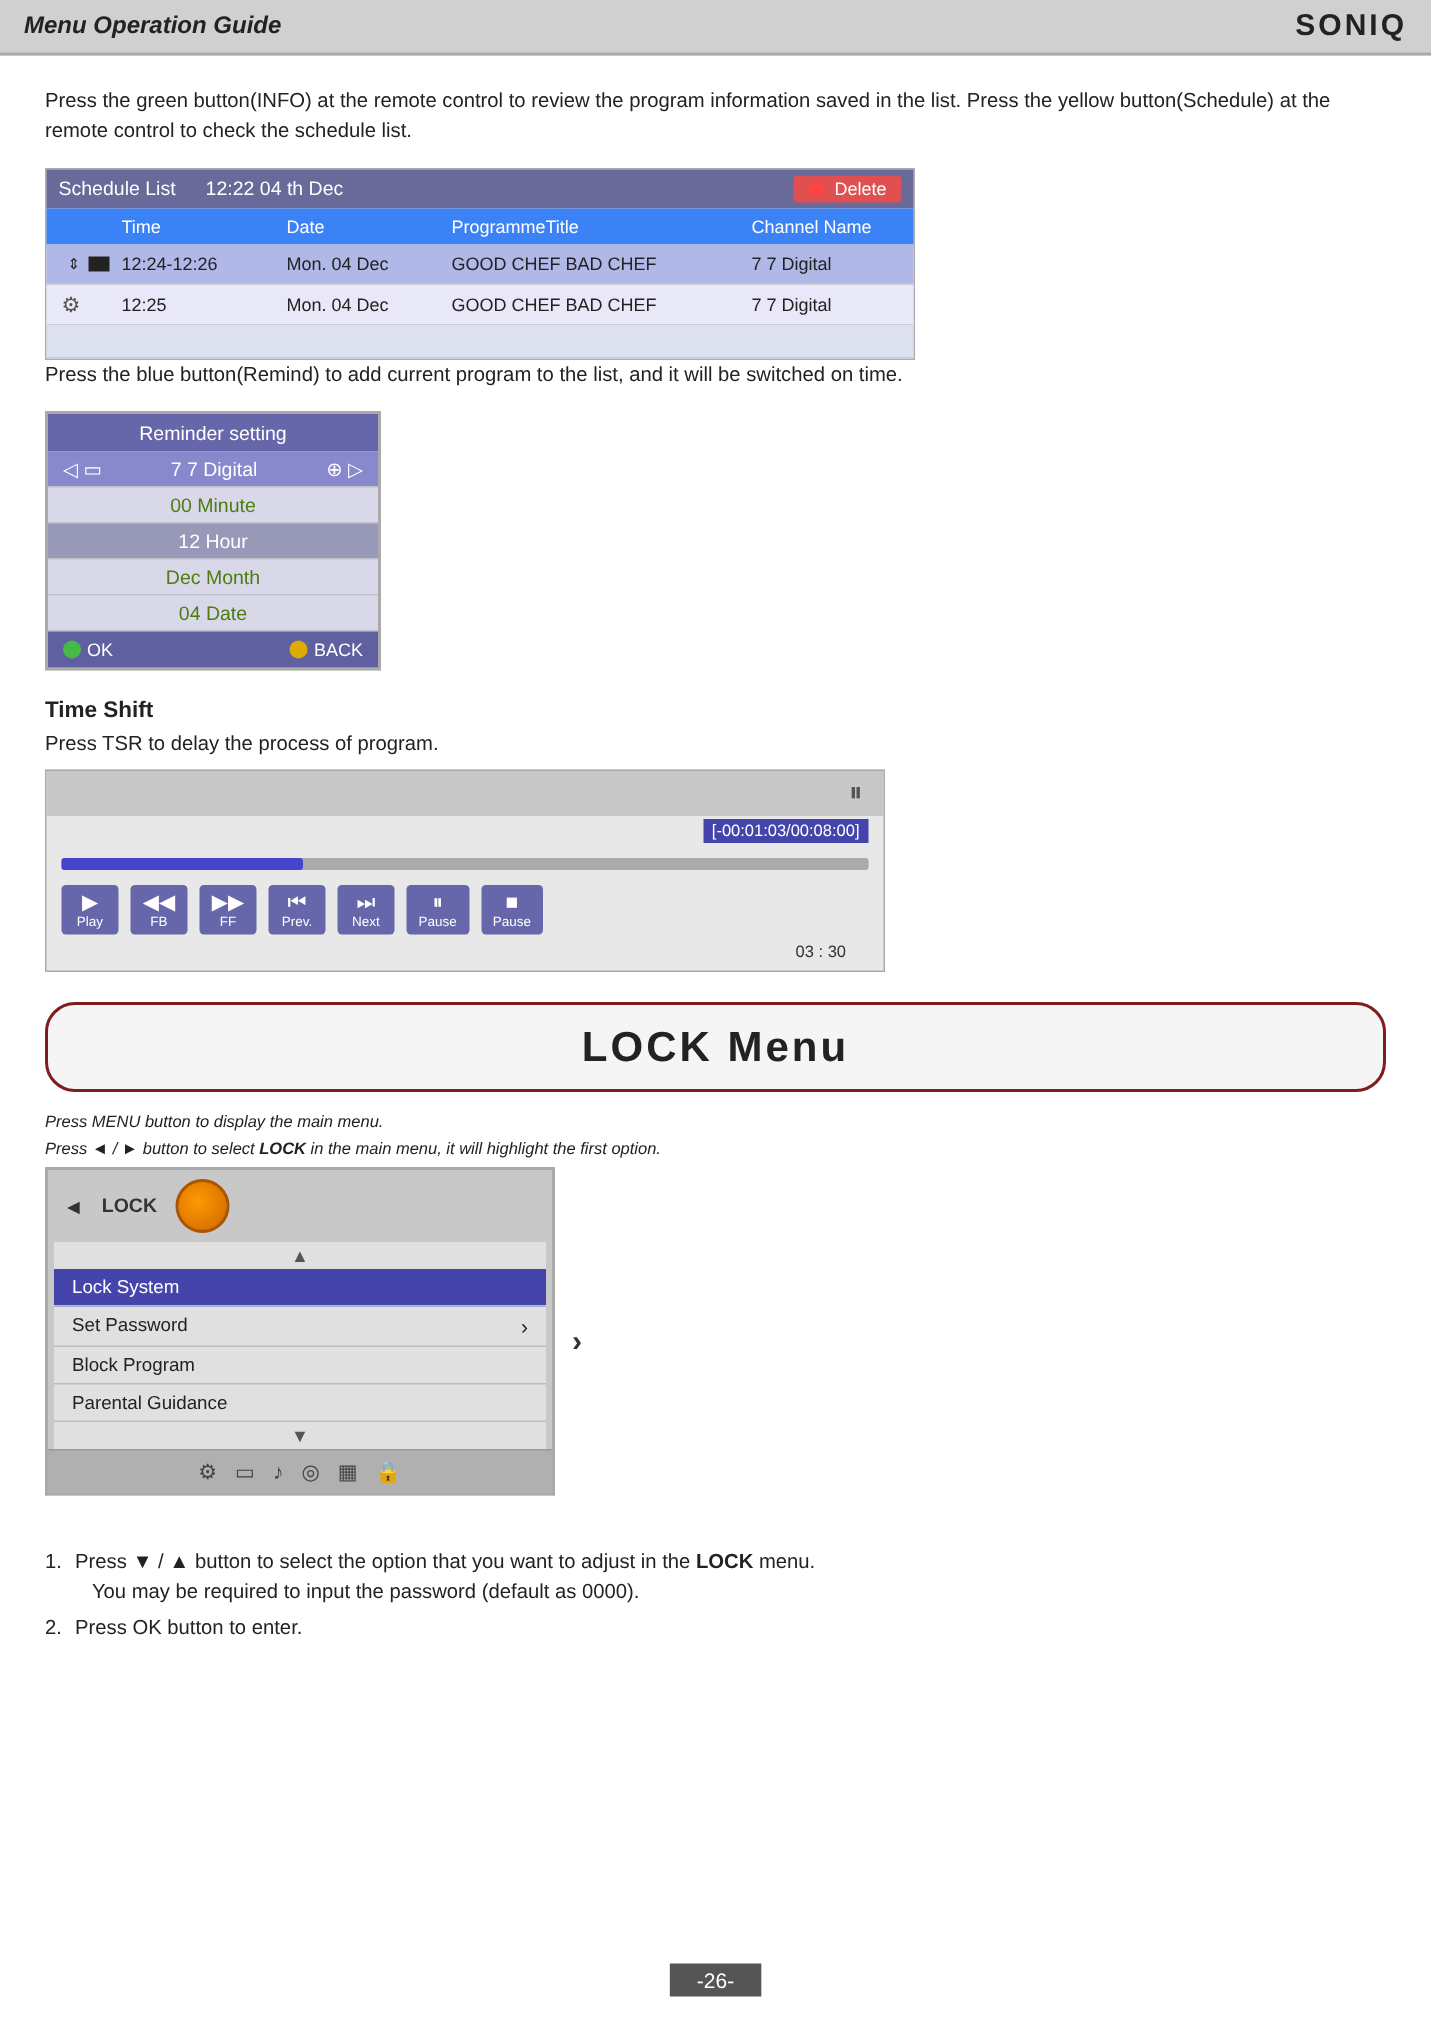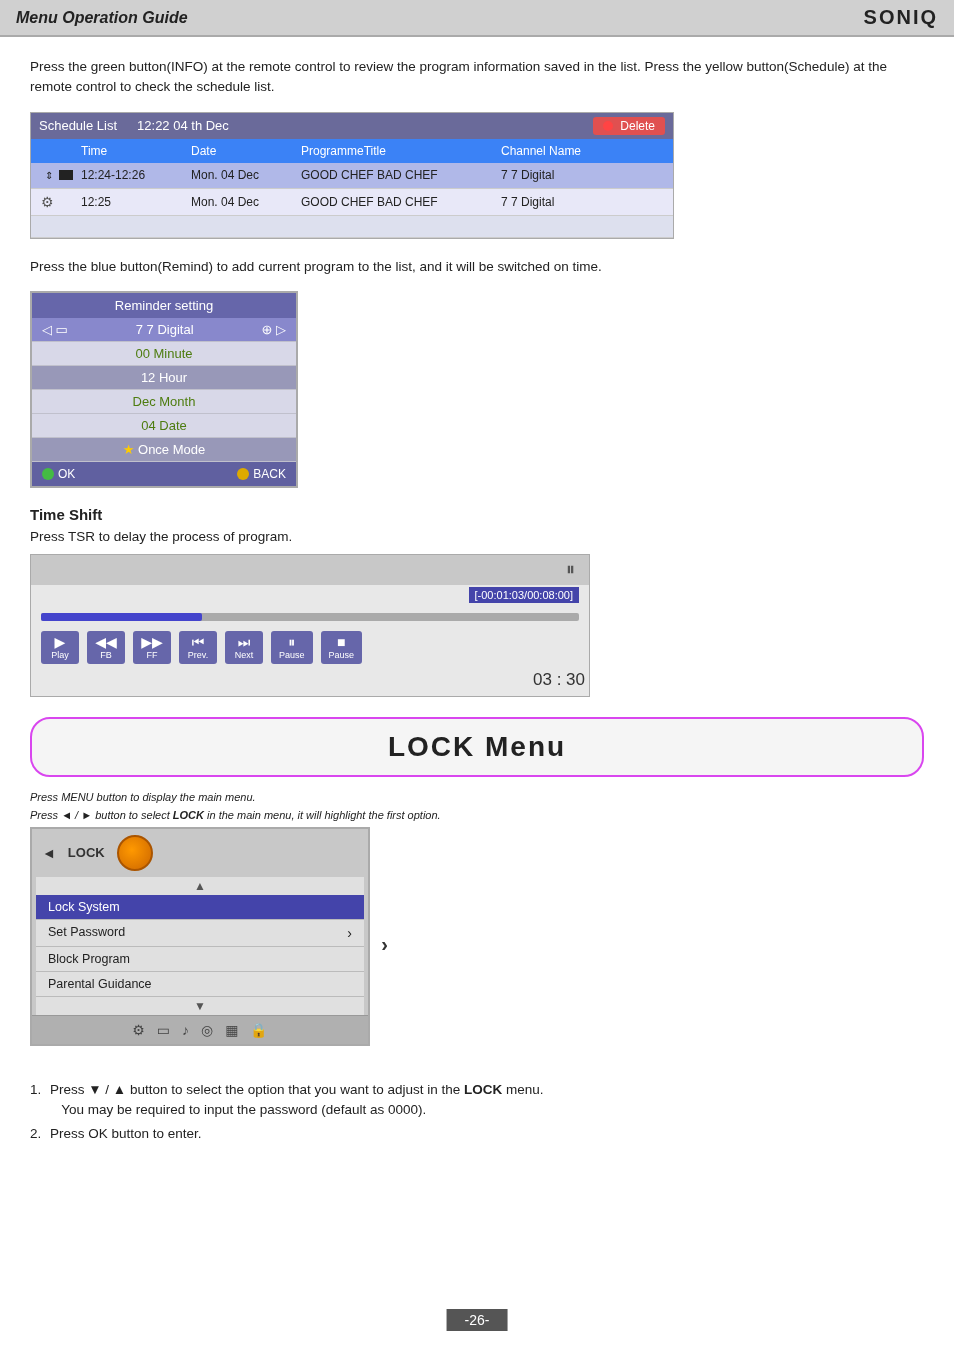--- a/index.html
+++ b/index.html
@@ -45,23 +45,22 @@
     .intro-text {
       font-size: 13.5px;
       line-height: 1.5;
       margin-bottom: 14px;
       color: #222;
     }
 
     
     .schedule-container {
       border: 1px solid #aaa;
-      margin-bottom: 18px;
       background: #f0f0f0;
-      width: 644px;
+      width: 580px;
     }
     .schedule-header {
       background: #6a6a9a;
       color: #fff;
       display: flex;
       align-items: center;
       padding: 4px 8px;
       font-size: 13px;
       gap: 20px;
     }
@@ -109,21 +108,21 @@
       background: #222;
     }
     .icon-alarm {
       font-size: 14px;
       color: #555;
     }
 
     
     .reminder-container {
       border: 2px solid #aaa;
-      width: 268px;
+      width: 224px;
       margin-bottom: 18px;
       background: #e0e0e8;
     }
     .reminder-header {
       background: #6666aa;
       color: #fff;
       text-align: center;
       padding: 5px;
       font-size: 13px;
     }
@@ -259,28 +258,28 @@
     .ctrl-btn .ctrl-icon {
       font-size: 14px;
       line-height: 1;
     }
     .ctrl-btn .ctrl-label {
       font-size: 9px;
       margin-top: 1px;
     }
     .tsrbar-timestamp {
       text-align: right;
-      padding-right: 4px;
-      font-size: 17px;
+      padding-right: 25px;
+      font-size: 11px;
       color: #333;
     }
 
     
     .lock-menu-banner {
-      border: 2px solid #d946ef;
+      border: 2px solid #7f1d1d;
       border-radius: 20px;
       text-align: center;
       padding: 12px;
       font-size: 28px;
       font-weight: bold;
       color: #222;
       background: #f5f5f5;
       margin: 14px 0;
       letter-spacing: 2px;
     }
@@ -477,24 +476,20 @@
     </div>
 
     <div class="reminder-row-center">
       <span>Dec Month</span>
     </div>
 
     <div class="reminder-row-center">
       <span>04 Date</span>
     </div>
 
-    <div class="reminder-row-center dark">
-      <span class="star-icon">★ </span>
-      <span>Once Mode</span>
-    </div>
 
     <div class="reminder-footer">
       <div class="ok-btn">
         <span class="circle-green"></span>
         <span>OK</span>
       </div>
       <div class="ok-btn">
         <span class="circle-yellow"></span>
         <span>BACK</span>
       </div>

